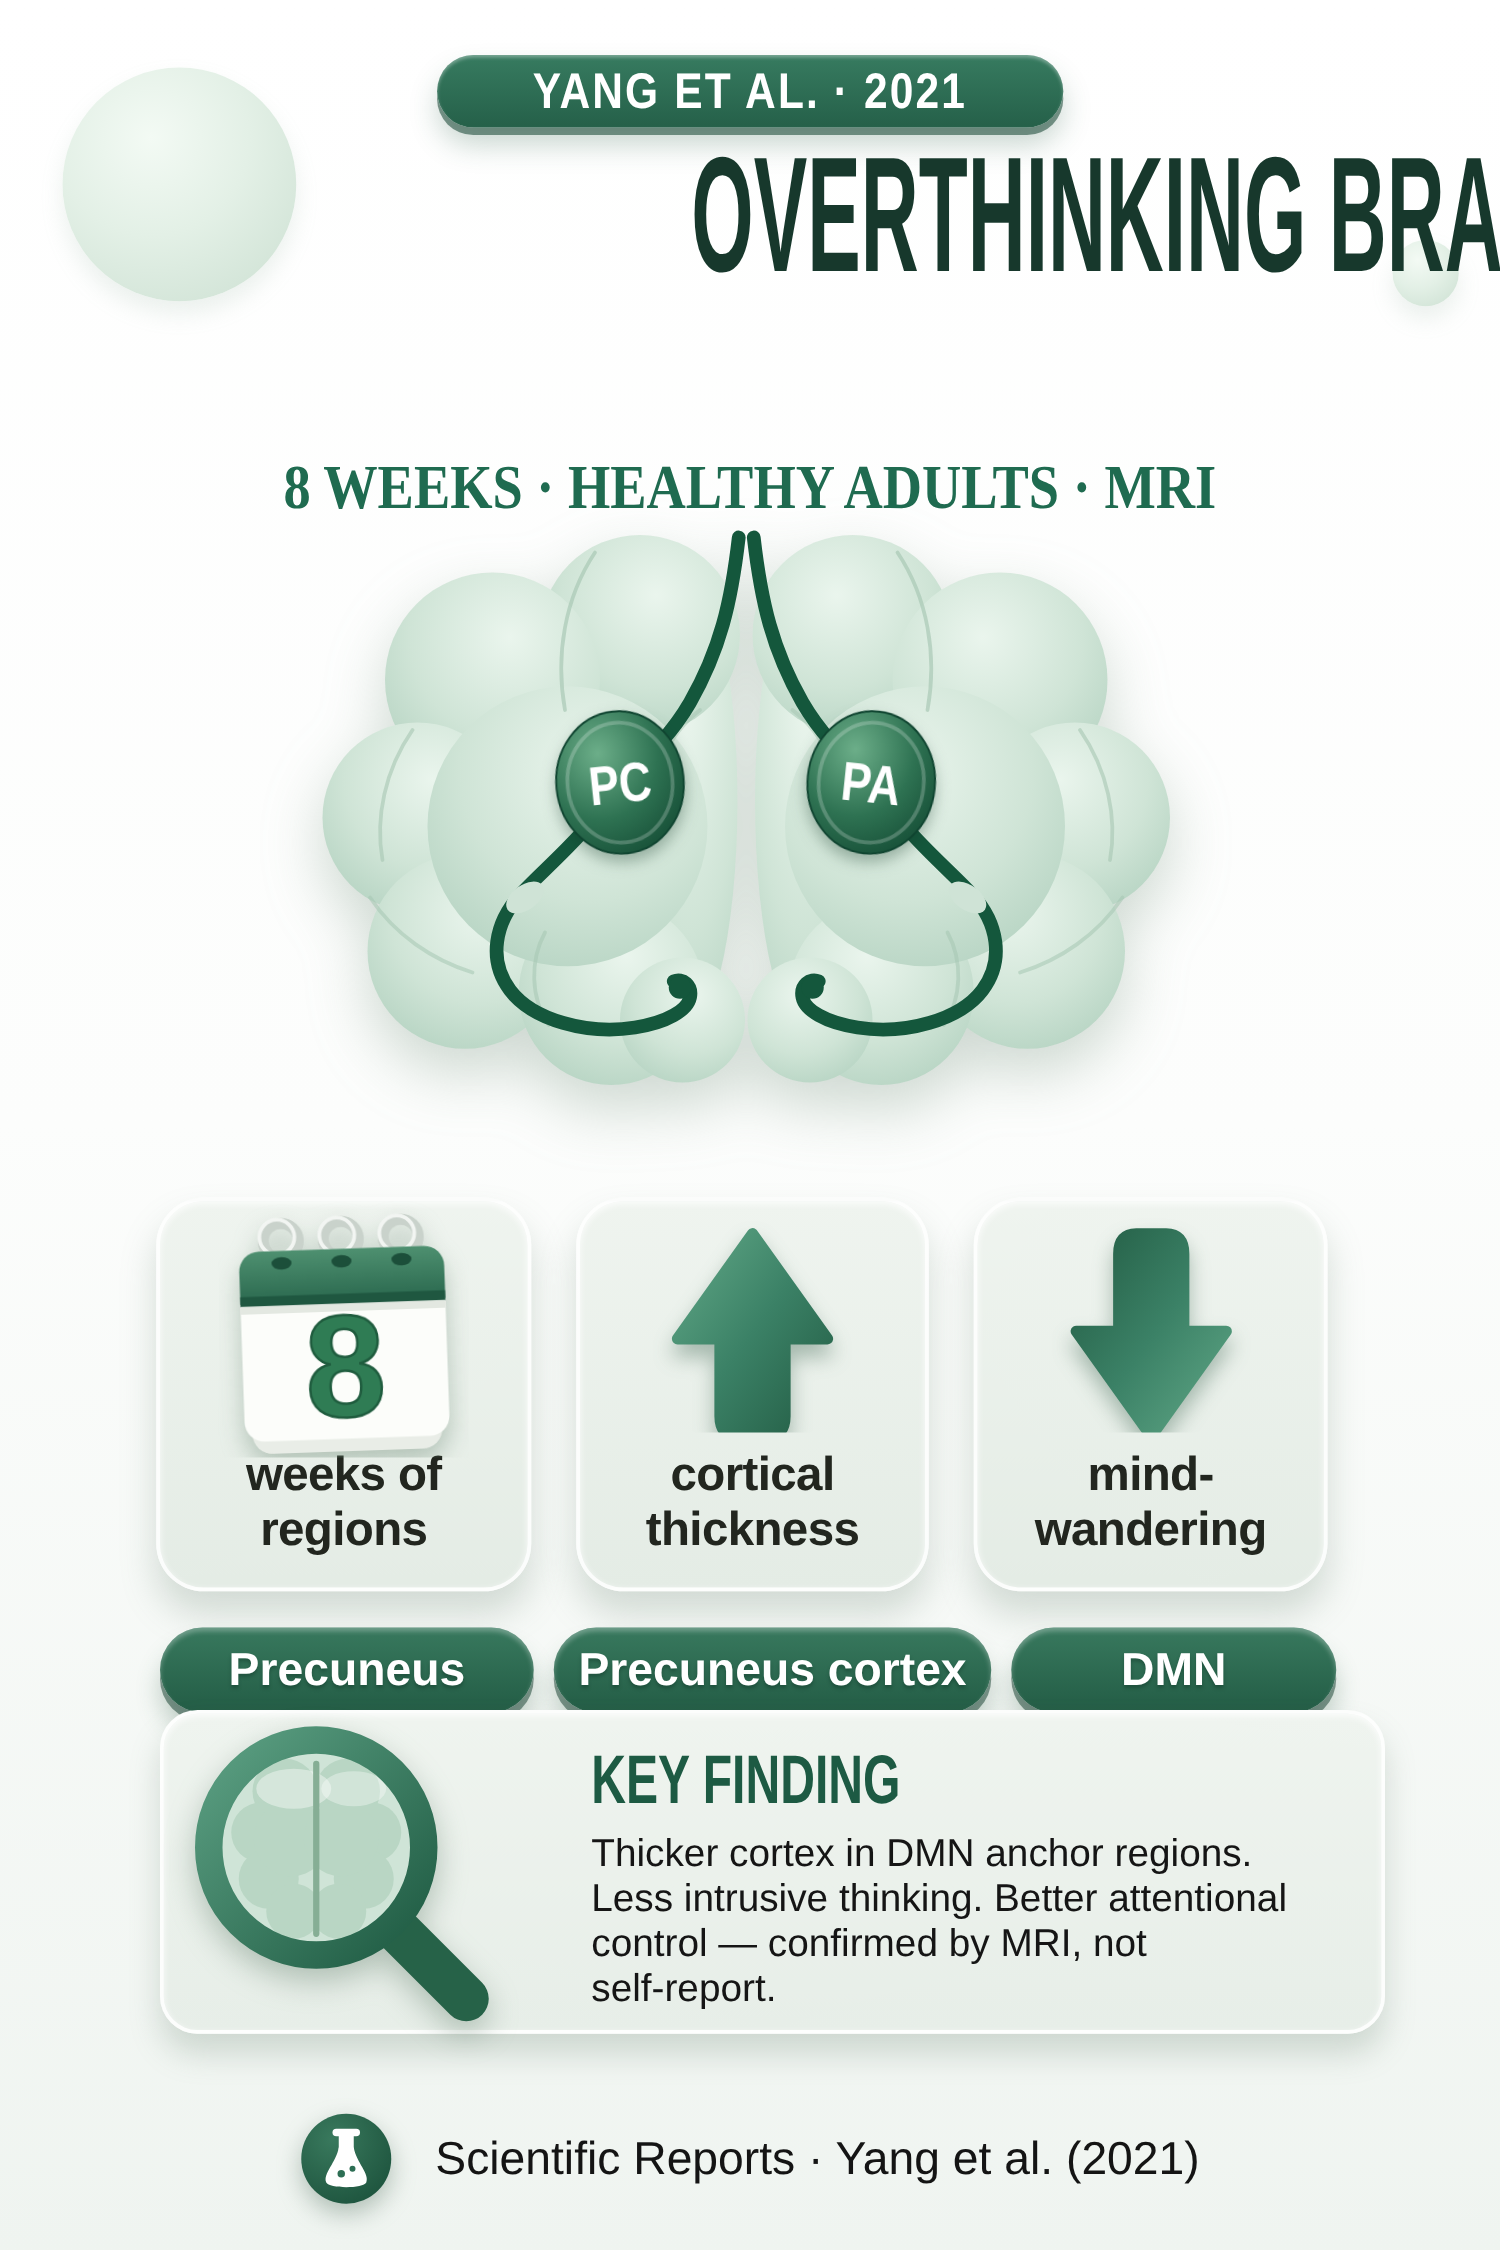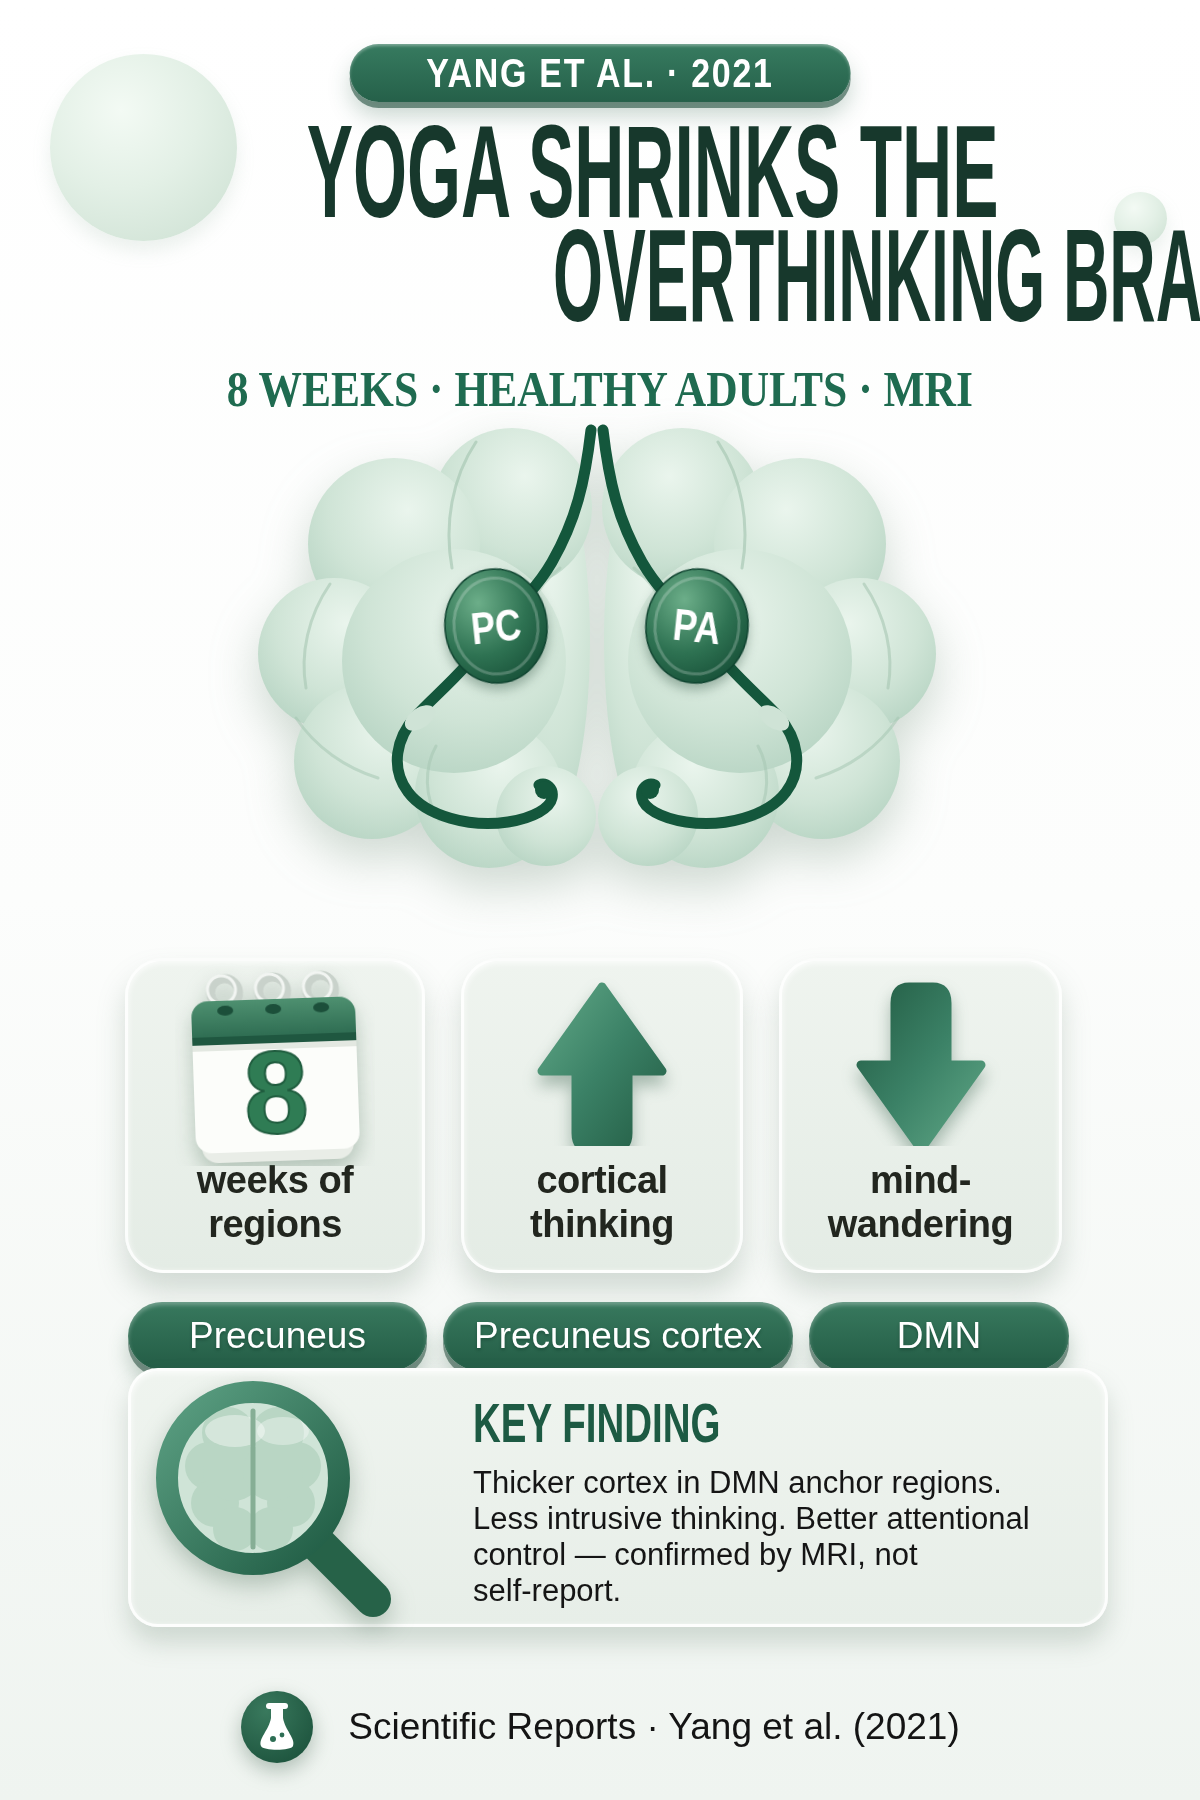--- a/index.html
+++ b/index.html
@@ -52,21 +52,21 @@
   .card-icon{position:absolute;top:0;left:0;right:0;display:flex;justify-content:center;}
   .card-label{text-align:center;font-size:38px;font-weight:bold;color:#22261f;
     line-height:44px;letter-spacing:-.5px;}
   .card-label span{display:block;}
 
   
   .pills{position:absolute;left:128px;top:1302px;display:flex;gap:16px;}
   .pill{height:68px;border-radius:34px;display:flex;align-items:center;justify-content:center;
     background:linear-gradient(180deg,#38795e 0%,#235c45 100%);
     box-shadow:0 7px 0 rgba(18,60,43,.5),0 16px 20px rgba(45,95,70,.28),inset 0 3px 4px rgba(255,255,255,.3);
-    color:#ffffff;font-size:37px;font-weight:normal;white-space:nowrap;
+    color:#ffffff;font-size:37px;font-weight:bold;white-space:nowrap;
     text-shadow:0 2px 3px rgba(10,40,28,.35);}
   .pill-1{width:299px}.pill-2{width:350px}.pill-3{width:260px}
 
   
   .keybox{position:absolute;left:128px;top:1368px;width:980px;height:259px;
     border-radius:30px;box-sizing:border-box;
     background:linear-gradient(180deg,#eff4ef 0%,#e7eee8 100%);
     border:3px solid rgba(255,255,255,.85);
     box-shadow:0 16px 24px rgba(125,150,132,.30),inset 0 2px 6px rgba(255,255,255,.8);}
   .magnifier{position:absolute;left:14px;top:0;width:260px;height:248px;
@@ -88,21 +88,20 @@
 <div class="canvas">
 
   <div class="sphere sphere-lg"></div>
   <div class="sphere sphere-sm"></div>
 
   <div class="badge">
     <span class="cx85">YANG ET AL. · 2021</span>
   </div>
 
   <h1 class="title">
-    <span class="line"><span class="cx53">YOGA SHRINKS THE</span></span>
     <span class="line"><span class="cx49">OVERTHINKING BRAIN NETWORK</span></span>
   </h1>
 
   <div class="subtitle">
     <span class="cx87">8 WEEKS · HEALTHY ADULTS · MRI</span>
   </div>
 
   <div class="brain">
     <svg viewBox="0 0 694 456" width="694" height="456">
       <defs>
@@ -206,21 +205,21 @@
                 <stop offset="100%" stop-color="#27634a"></stop>
             </linearGradient>
           </defs>
           <g transform="translate(0,20)" filter="drop-shadow(0 10px 8px rgba(60,100,80,.4))">
             <path d="M80,6 L140,90 L106,90 L106,152 Q106,168 92,168 L68,168 Q54,168 54,152 L54,90 L20,90 Z" fill="url(#arrG)" stroke="url(#arrG)" stroke-width="9" stroke-linejoin="round"></path>
           </g>
         </svg>
       </div>
       <div class="card-label">
         <span>cortical</span>
-        <span>thinking</span>
+        <span>thickness</span>
       </div>
     </div>
 
     <div class="card">
       <div class="card-icon">
         <svg viewBox="0 0 160 185" width="160" height="185">
           <g transform="translate(0,20)" filter="drop-shadow(0 10px 8px rgba(60,100,80,.4))">
             <path d="M80,6 L140,90 L106,90 L106,152 Q106,168 92,168 L68,168 Q54,168 54,152 L54,90 L20,90 Z" transform="rotate(180 80 87)" fill="url(#arrG)" stroke="url(#arrG)" stroke-width="9" stroke-linejoin="round"></path>
           </g>
         </svg>

